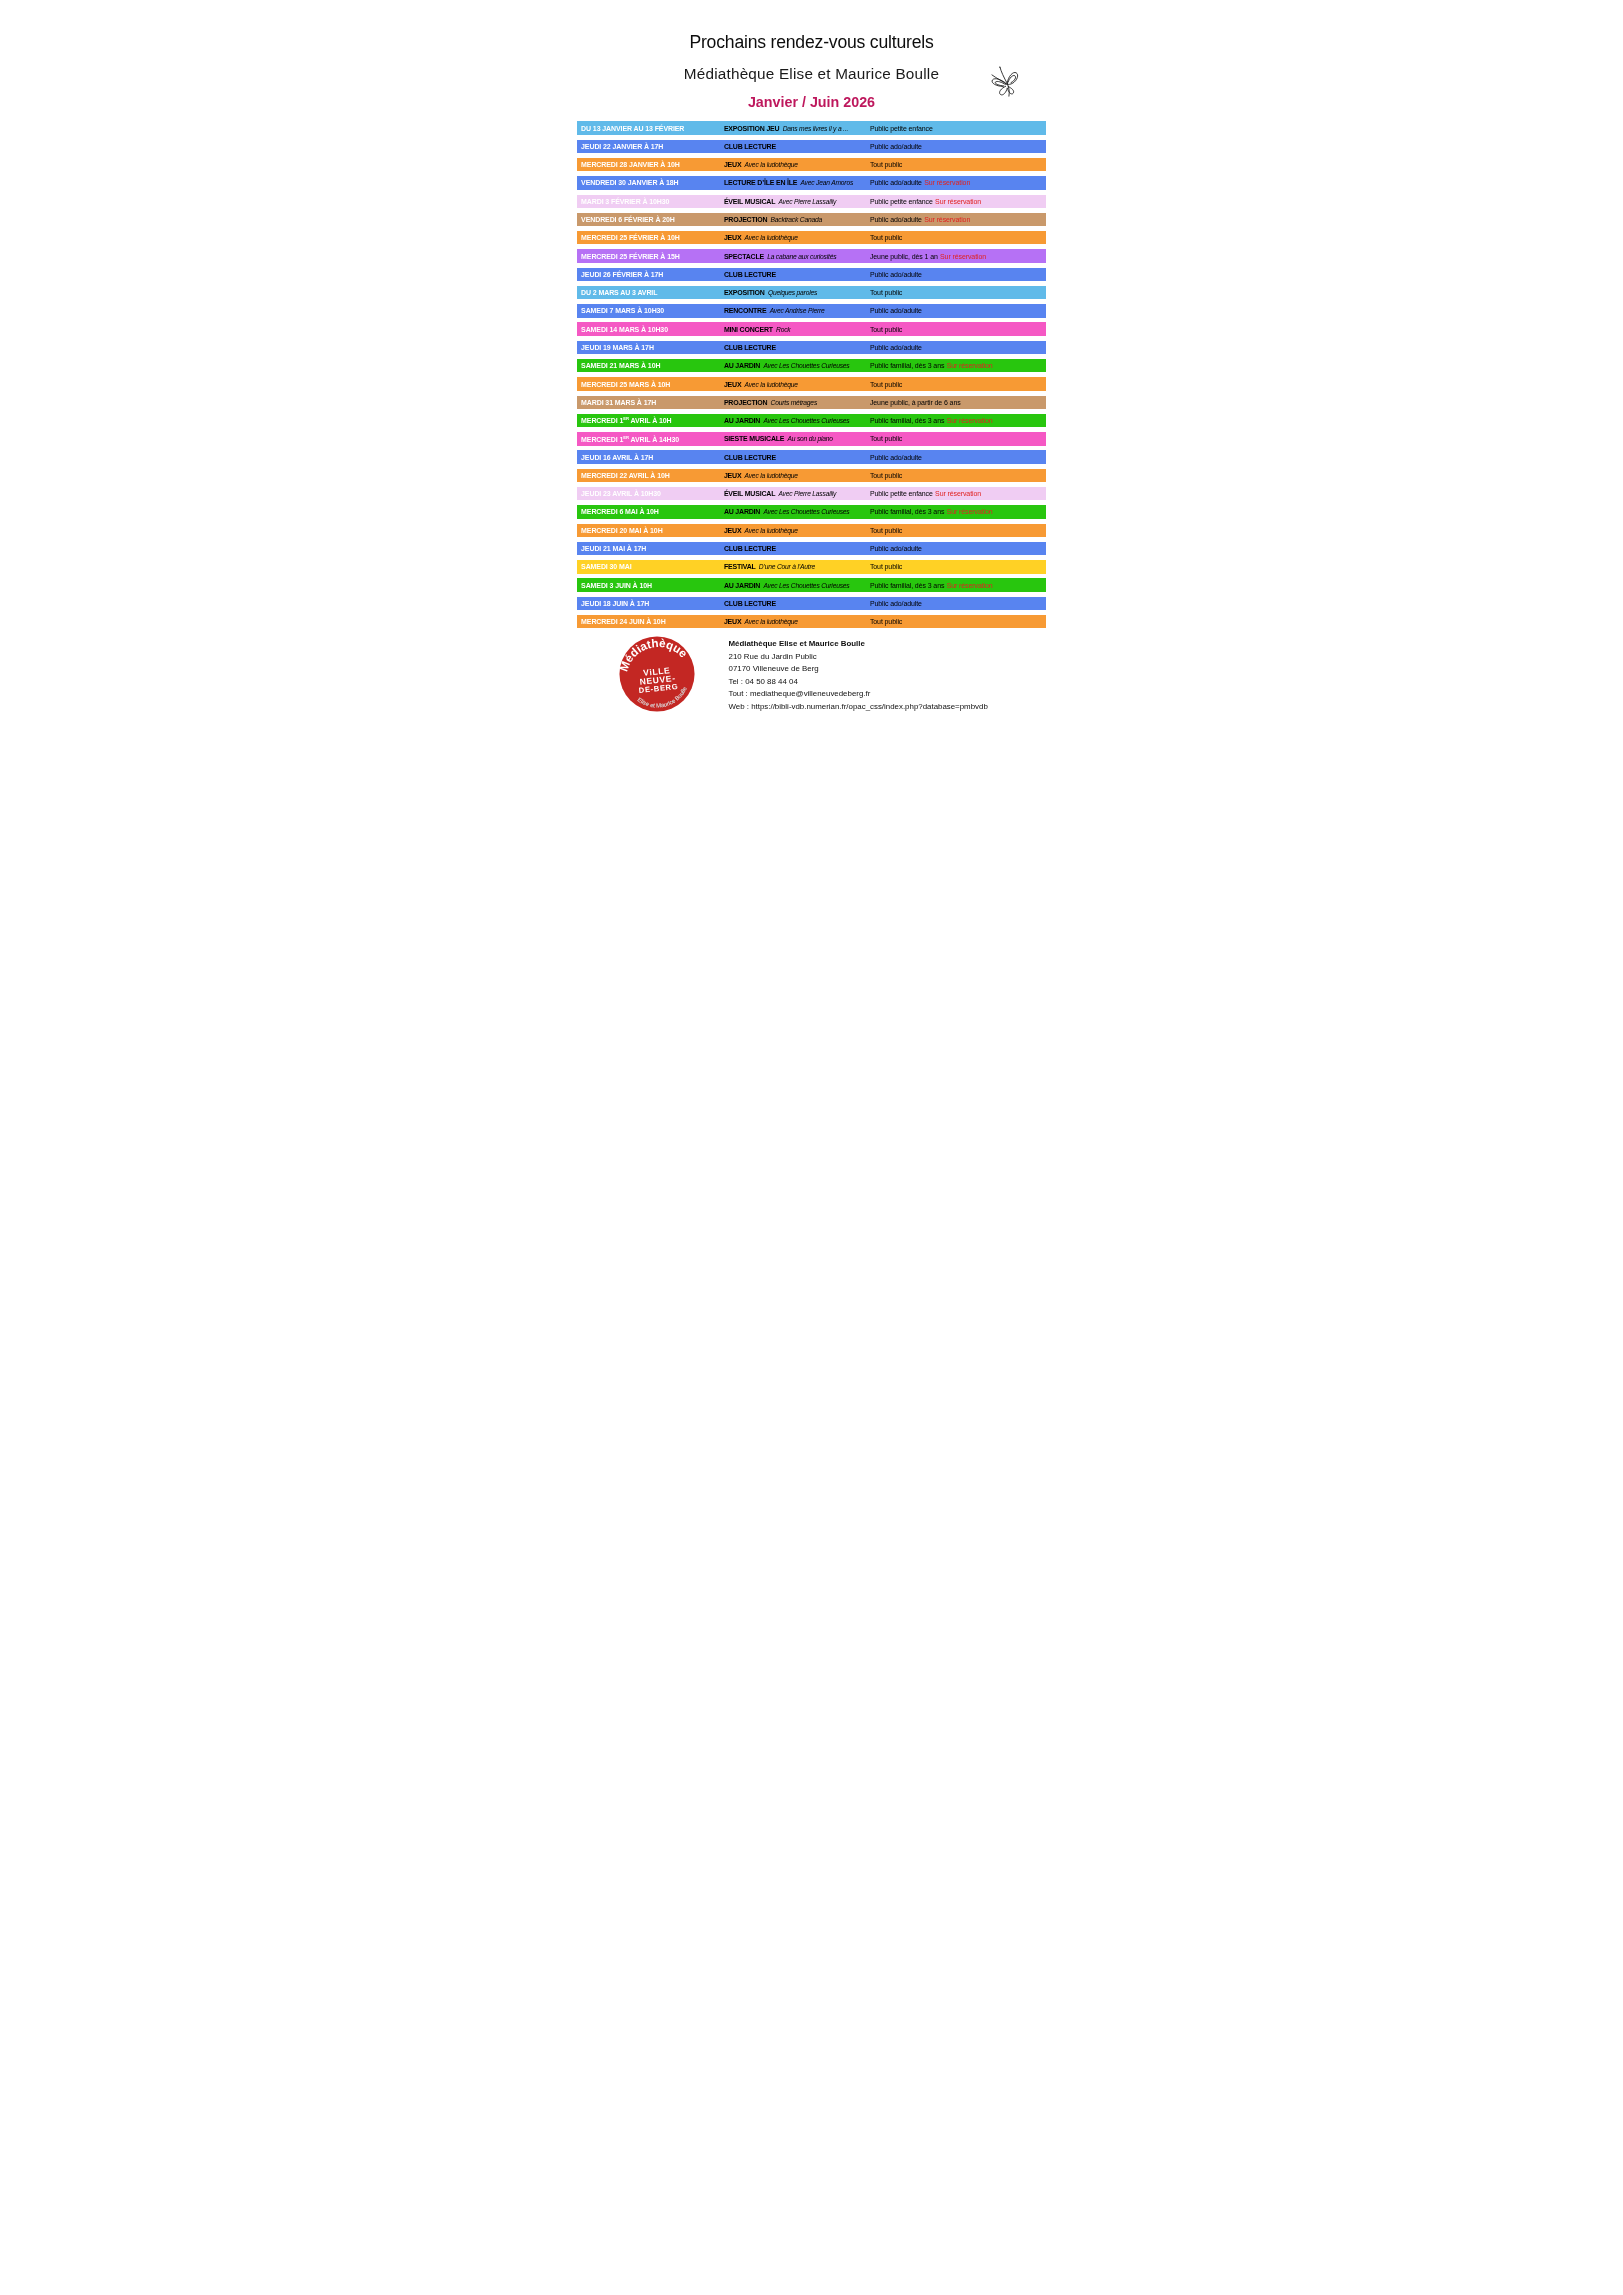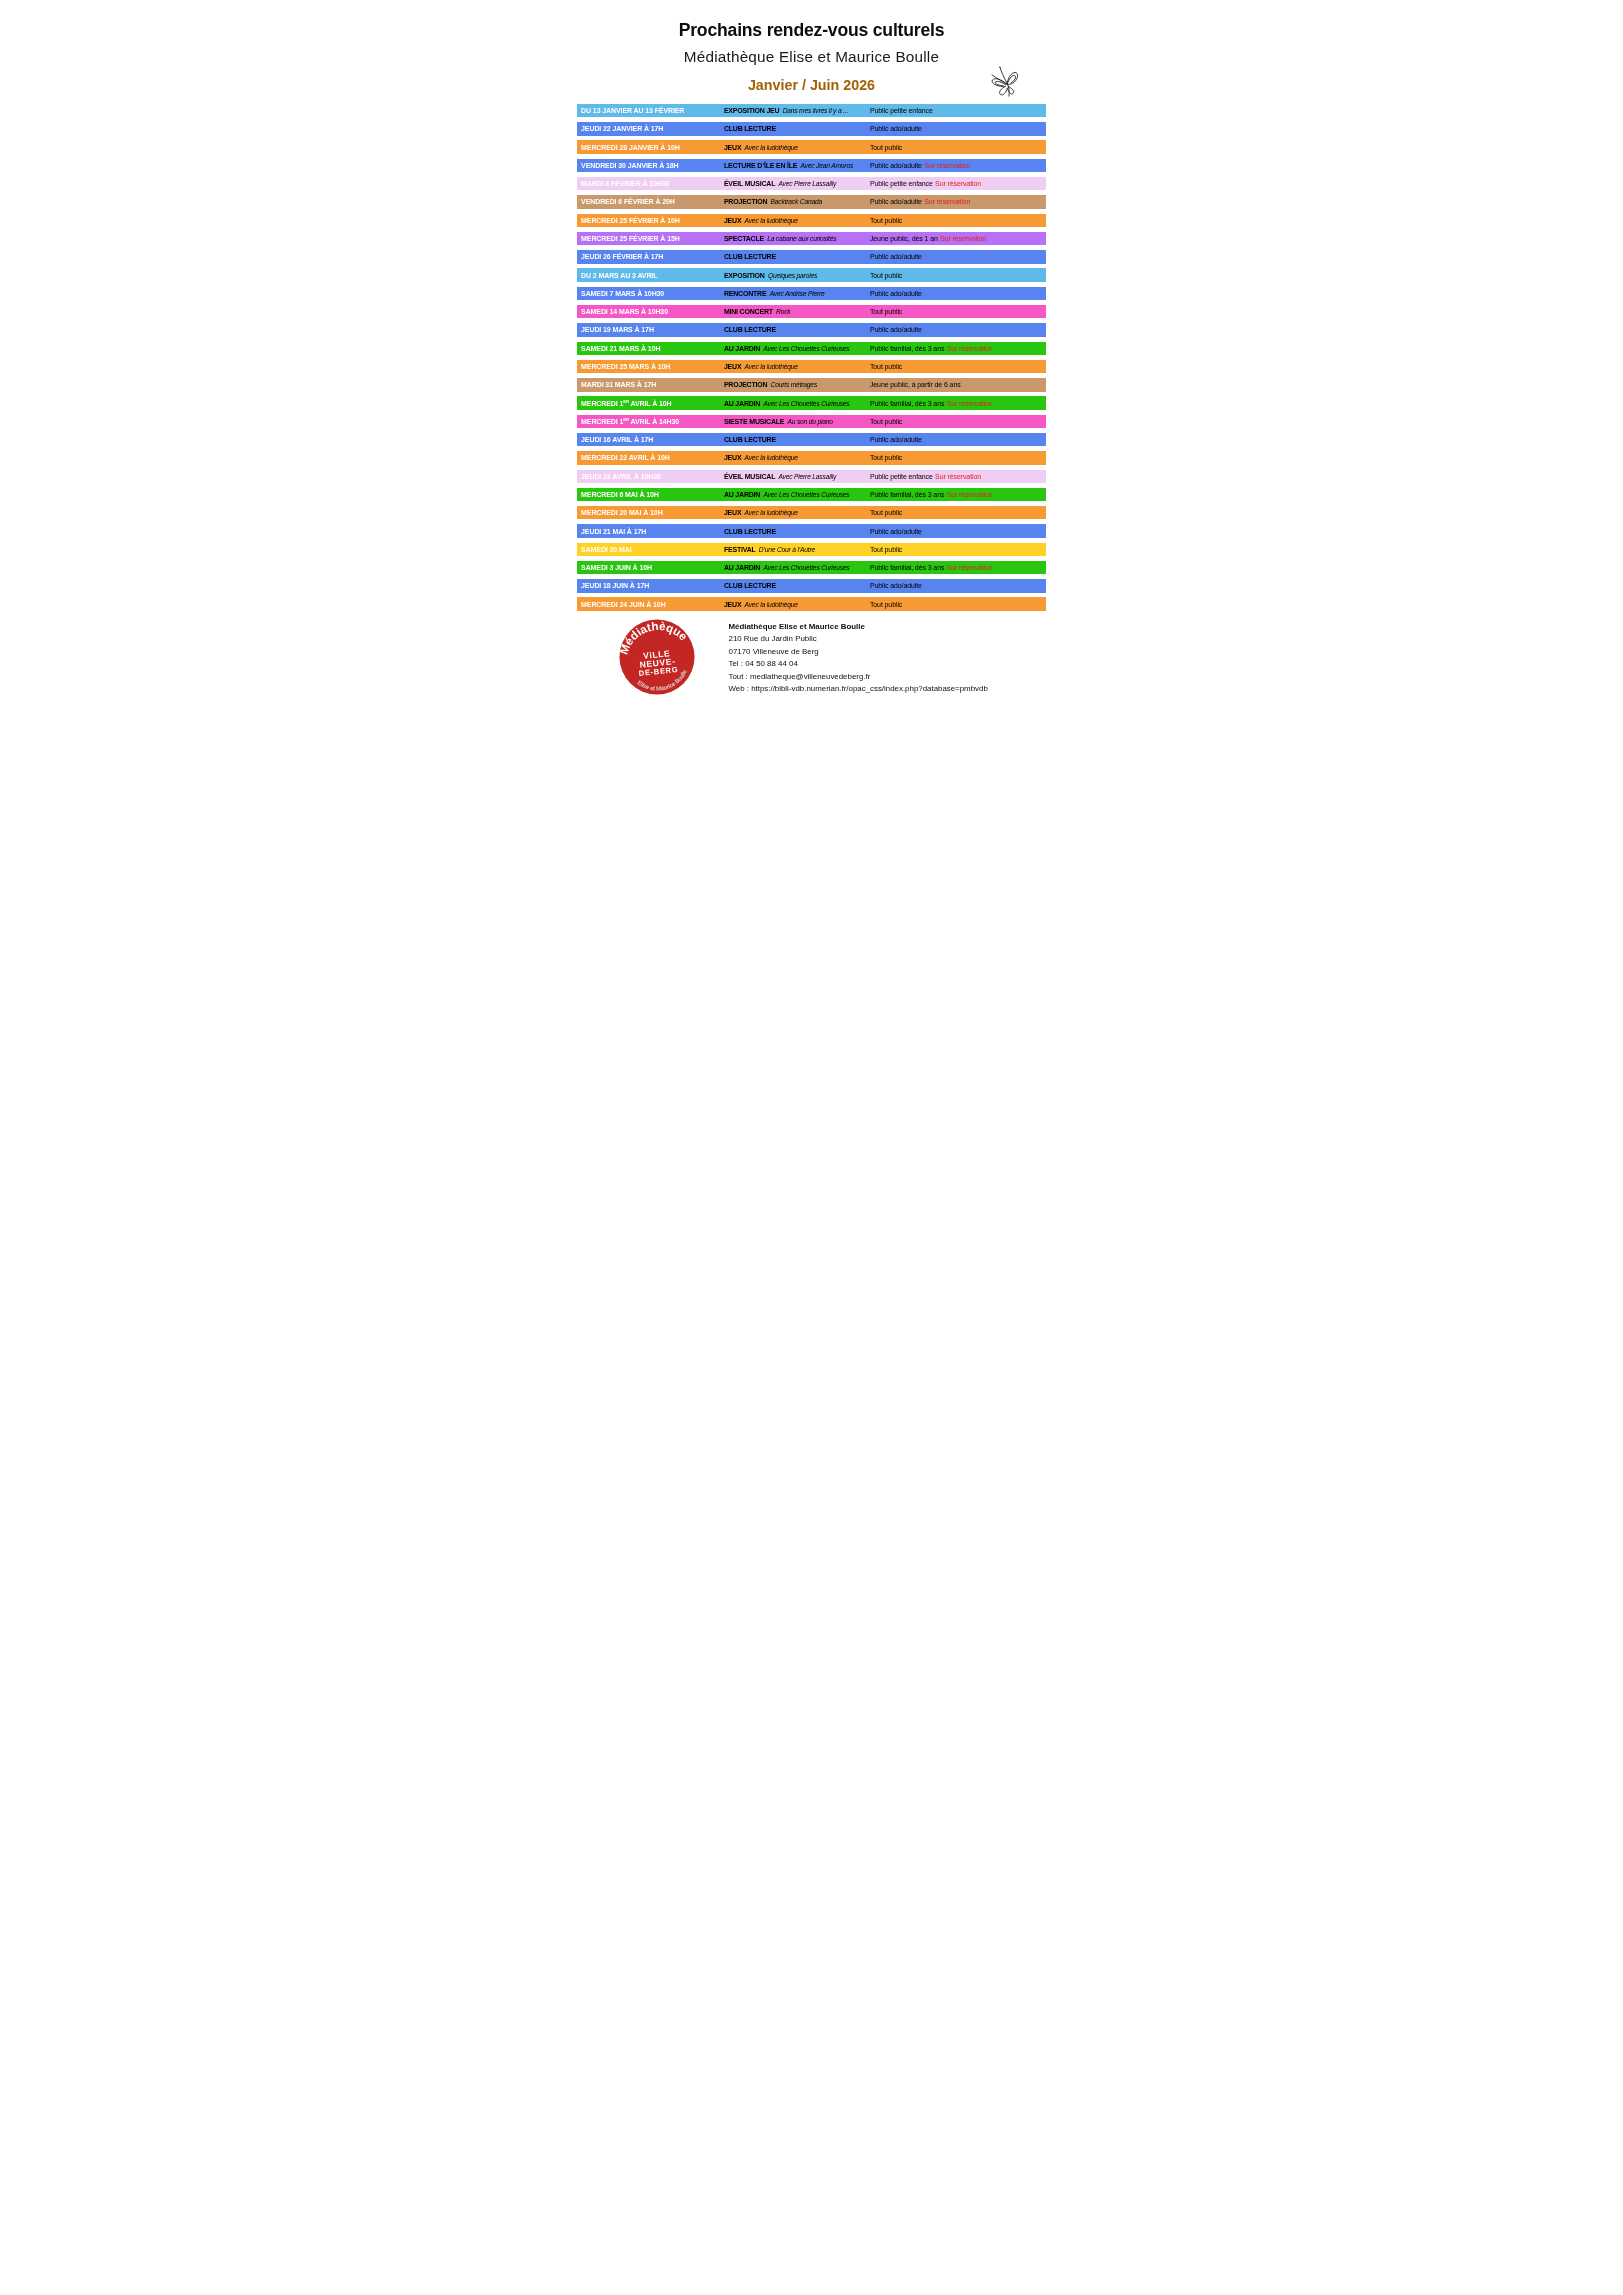--- a/index.html
+++ b/index.html
@@ -8,21 +8,21 @@
     width:510px;height:722px;
     margin:0 auto;
     background:#ffffff;
     font-family:"Liberation Sans", sans-serif;
     color:#111;
     overflow:hidden;
   }
   
   header{ text-align:center; padding-top:20.4px; }
   .title{
-    margin:0; font-size:17.6px; font-weight:bold; letter-spacing:-0.2px; color:#0d0d0d;
+    margin:12px; font-size:17.6px; font-weight:normal; letter-spacing:-0.2px; color:#0d0d0d;
   }
   .subtitle{
     margin:6.5px 0 0 0; font-size:15.3px; font-weight:300; letter-spacing:0.2px; color:#1a1a1a;
   }
   .period{
     margin:11px 0 0 0; font-size:14.3px; font-weight:bold;
   }
   .butterfly{ position:absolute; left:428px; top:66px; width:36px; height:34px; }
   
   .events{ margin:11px 20.4px 0 20.4px; }
@@ -52,21 +52,21 @@
   .contact .bold{ font-weight:bold; }
 </style>
 </head>
 <body>
 
 <div class="page">
 
   <header>
     <h1 class="title">Prochains rendez-vous culturels</h1>
     <h2 class="subtitle">Médiathèque Elise et Maurice Boulle</h2>
-    <h3 class="period" id="period" style="color: #a16207; text-align: center;">Janvier / Juin 2026</h3>
+    <h3 class="period" id="period" style="color: #be185d; text-align: center;">Janvier / Juin 2026</h3>
     <div class="butterfly">
       <svg viewBox="0 0 80 80" width="36" height="34" aria-hidden="true">
         <g fill="none" stroke="#161616" stroke-width="2" stroke-linecap="round">
           <path d="M33 3 C35 12 42 27 50 41"></path>
           <circle cx="32.5" cy="2.5" r="1.4" fill="#161616" stroke="none"></circle>
           <path d="M14 21 C24 28 38 36 49 43"></path>
           <path d="M50 41 C54 50 56 60 54 71"></path>
           <path d="M50 40 C52 24 64 12 71 16 C78 20 74 34 62 41 C58 43 53 44 50 43 Z"></path>
           <path d="M52 38 C55 28 63 20 68 23 C72 26 68 35 59 39"></path>
           <path d="M48 42 C38 32 20 26 15 33 C11 40 24 48 40 48"></path>

